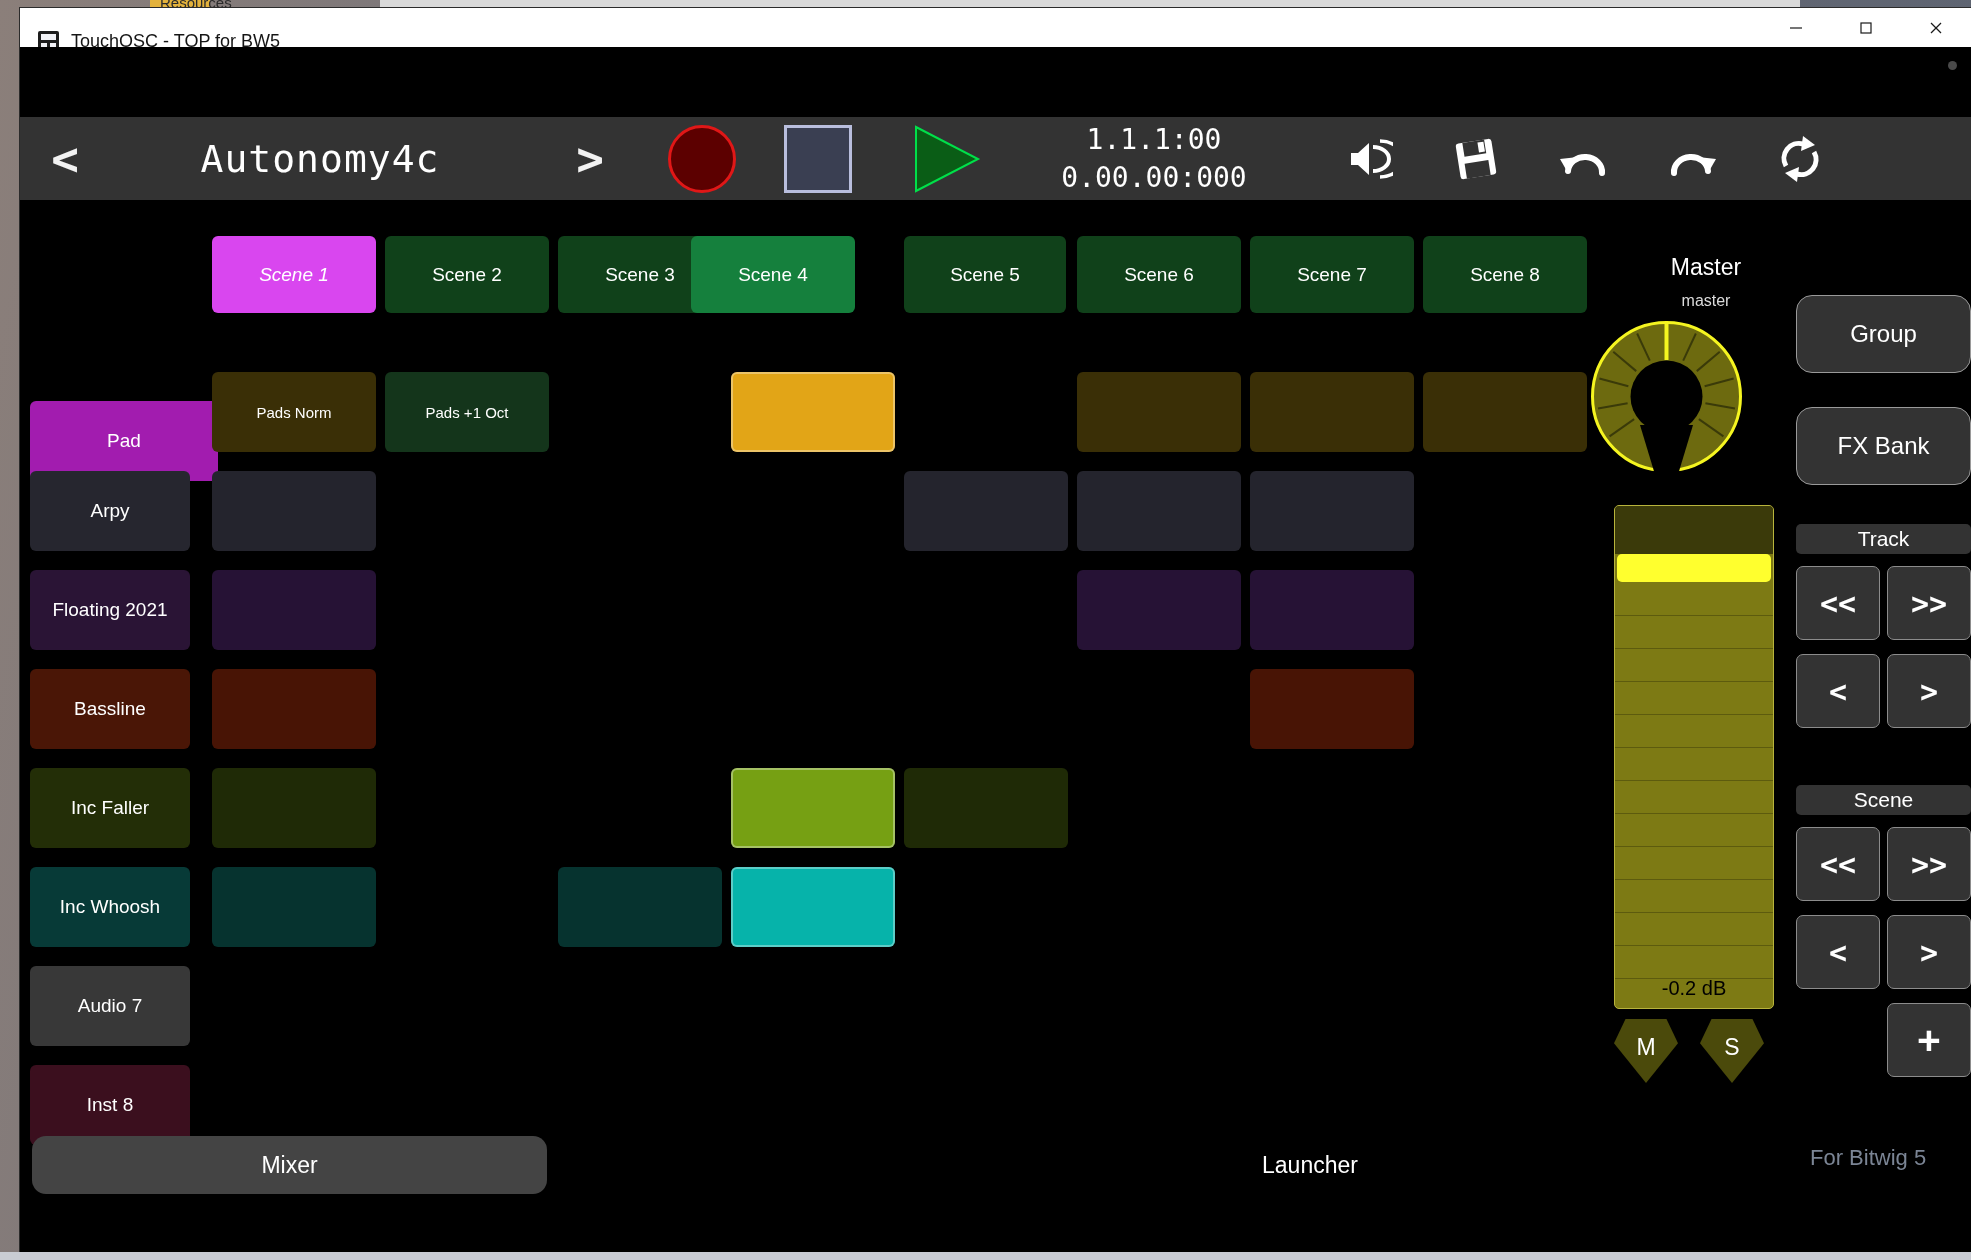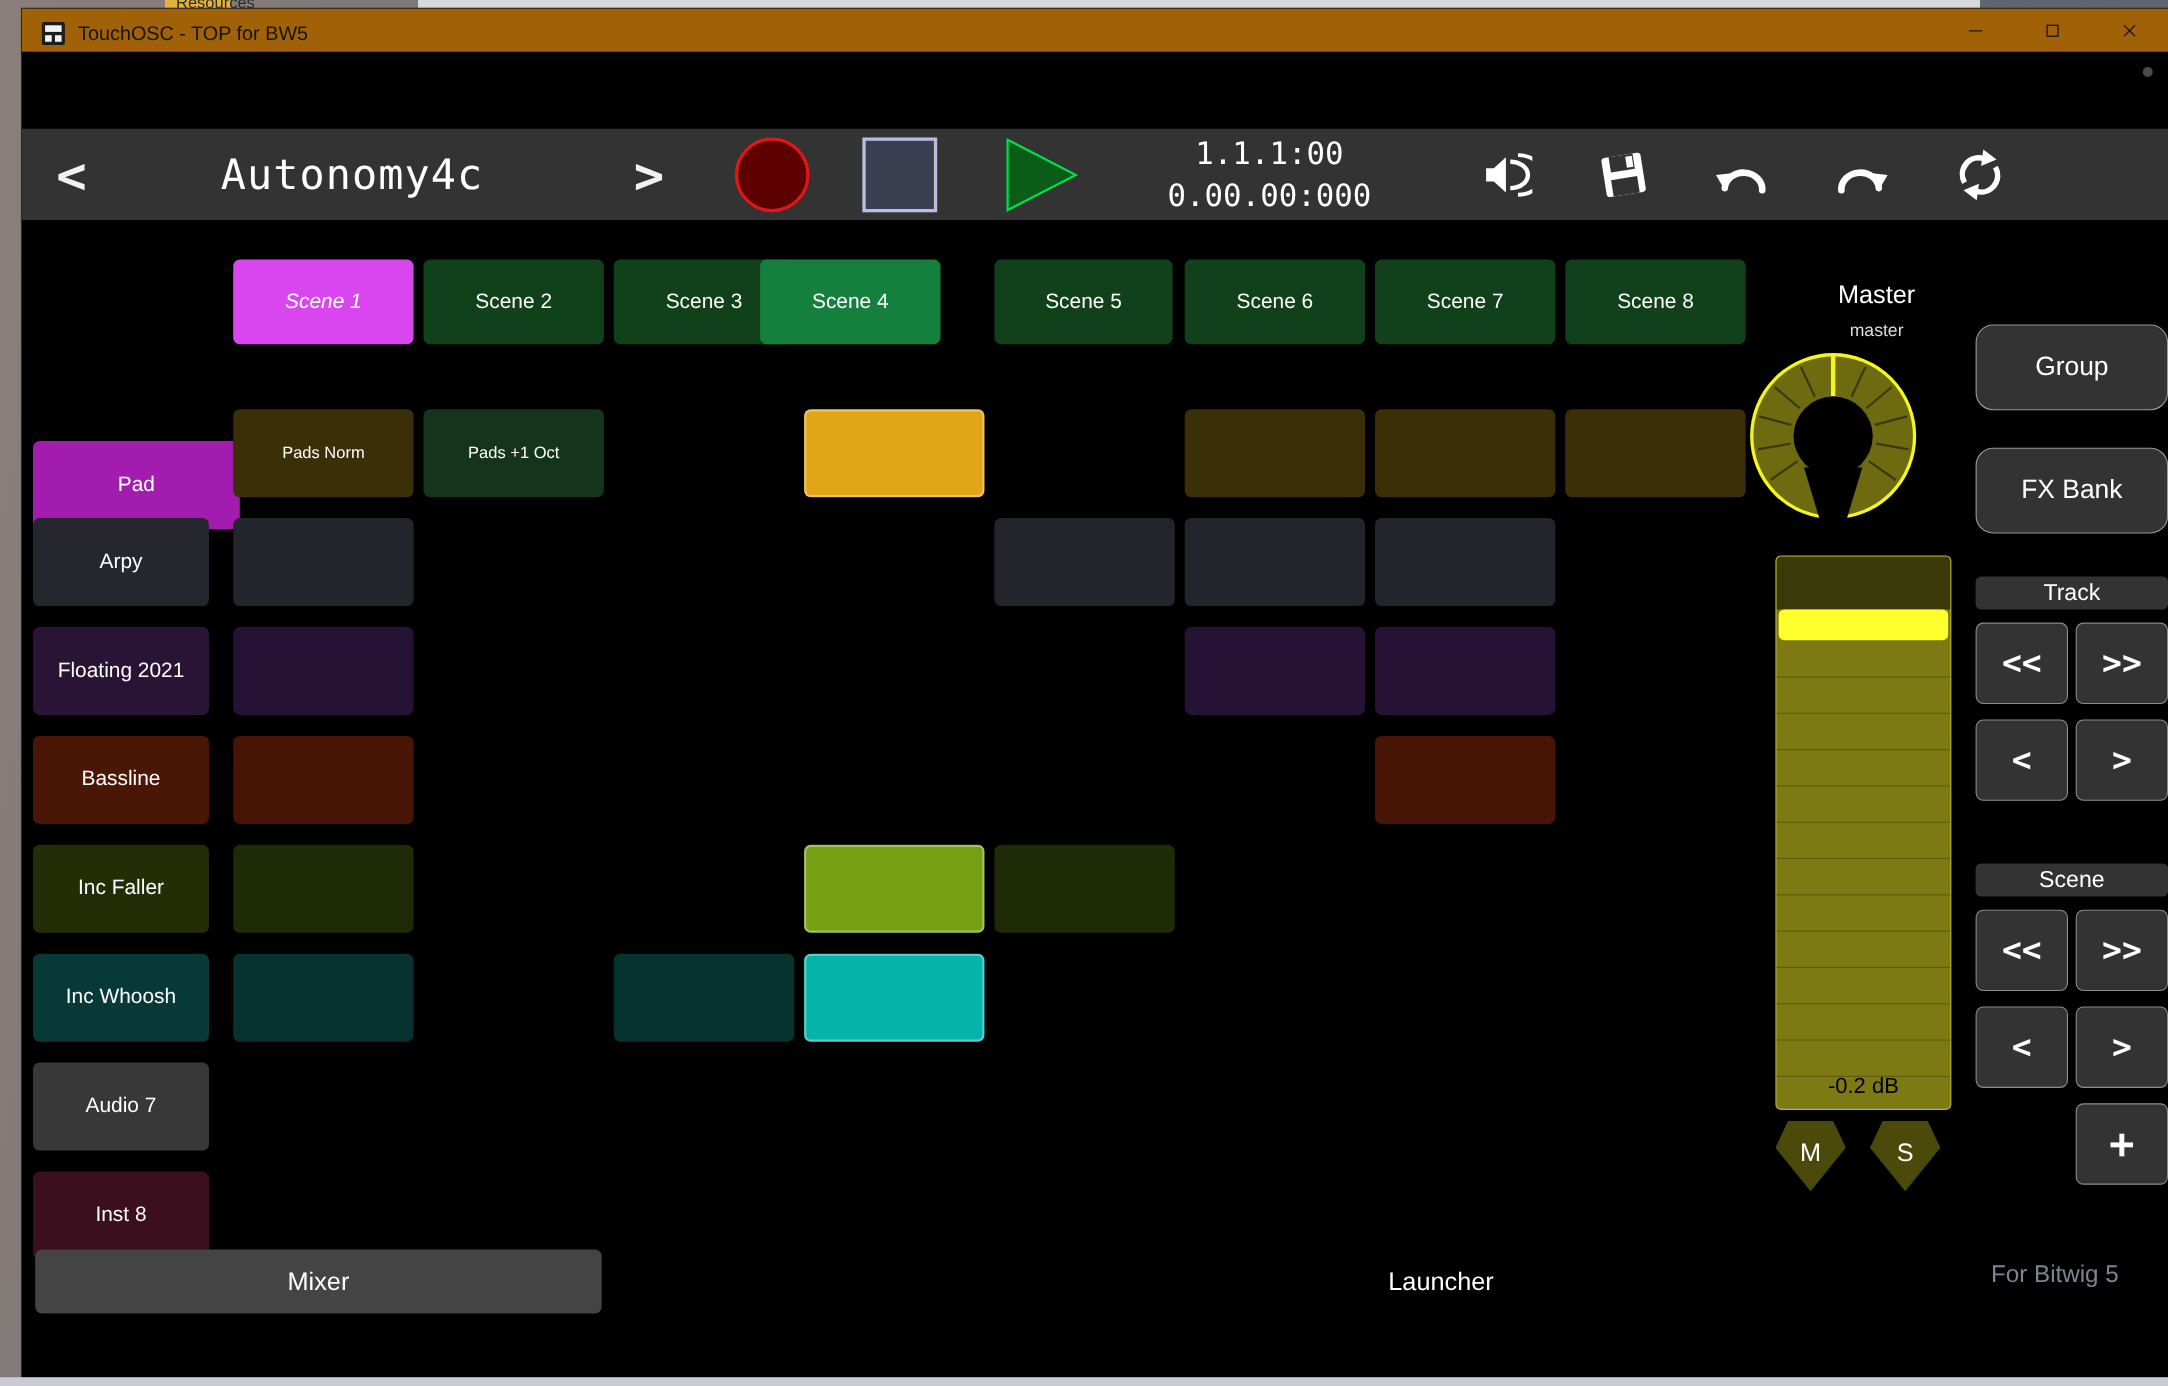--- a/index.html
+++ b/index.html
@@ -29,22 +29,22 @@
   }
 
   
   .window {
     position: absolute; left: 20px; top: 8px;
     width: 1951px; height: 1252px;
     background: #000;
     box-shadow: 0 0 0 1px #2b2b2b;
   }
   .titlebar {
-    height: 44px; background: #a16207;
-    display: flex; align-items: center;
+    height: 44px; background: #ffffff;
+    display: flex; align-items: flex-end;
     position: relative;
   }
   .titlebar-icon {
     width: 21px; height: 21px; margin-left: 18px; margin-right: 12px;
     background: #1d1d1d; border-radius: 2px;
     position: relative;
   }
   .titlebar-icon::before {
     content:""; position:absolute; left:3px; top:3px;
     width:15px; height:6px; background:#f1f2f6;
@@ -475,20 +475,20 @@
 
     <div class="rlabel" style="left:1776px; top:738px; width:175px; height:30px;">Scene</div>
 
     <div class="rnav" style="left:1776px; top:780px; width:84px; height:74px;">&lt;&lt;</div>
     <div class="rnav" style="left:1867px; top:780px; width:84px; height:74px;">&gt;&gt;</div>
     <div class="rnav" style="left:1776px; top:868px; width:84px; height:74px;">&lt;</div>
     <div class="rnav" style="left:1867px; top:868px; width:84px; height:74px;">&gt;</div>
 
     <div class="rnav" style="left:1867px; top:956px; width:84px; height:74px; font-size:38px;">+</div>
 
-    <div class="tab" style="left:12px; top:1089px; width:515px; height:58px;">Mixer</div>
+    <div class="tab" style="left:12px; top:1089px; width:515px; height:58px;border-radius:14px;">Mixer</div>
     <div class="tab-plain" style="left:1180px; top:1089px; width:220px; height:58px;">Launcher</div>
 
     <div class="brand" style="left:1790px; top:1098px;">For Bitwig 5</div>
   </div>
 </div>
 
 <div class="taskbar"></div>
 
 </body></html>

